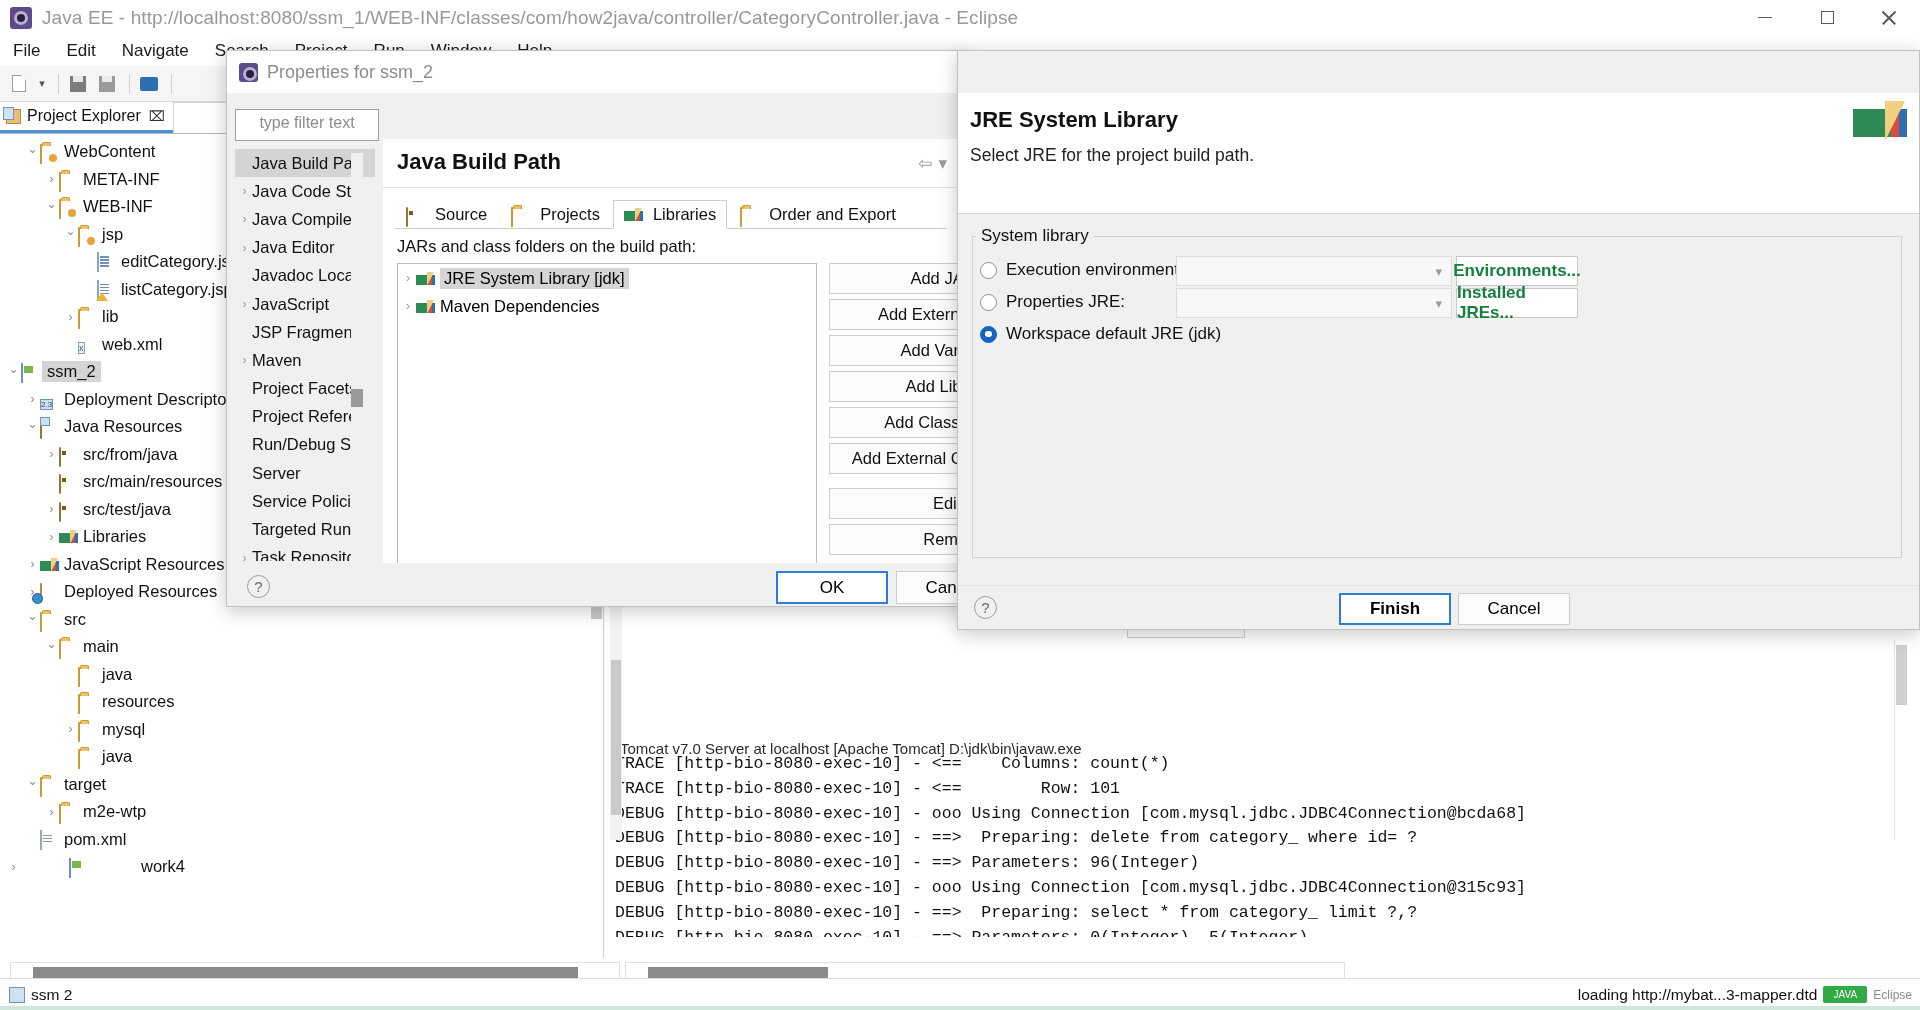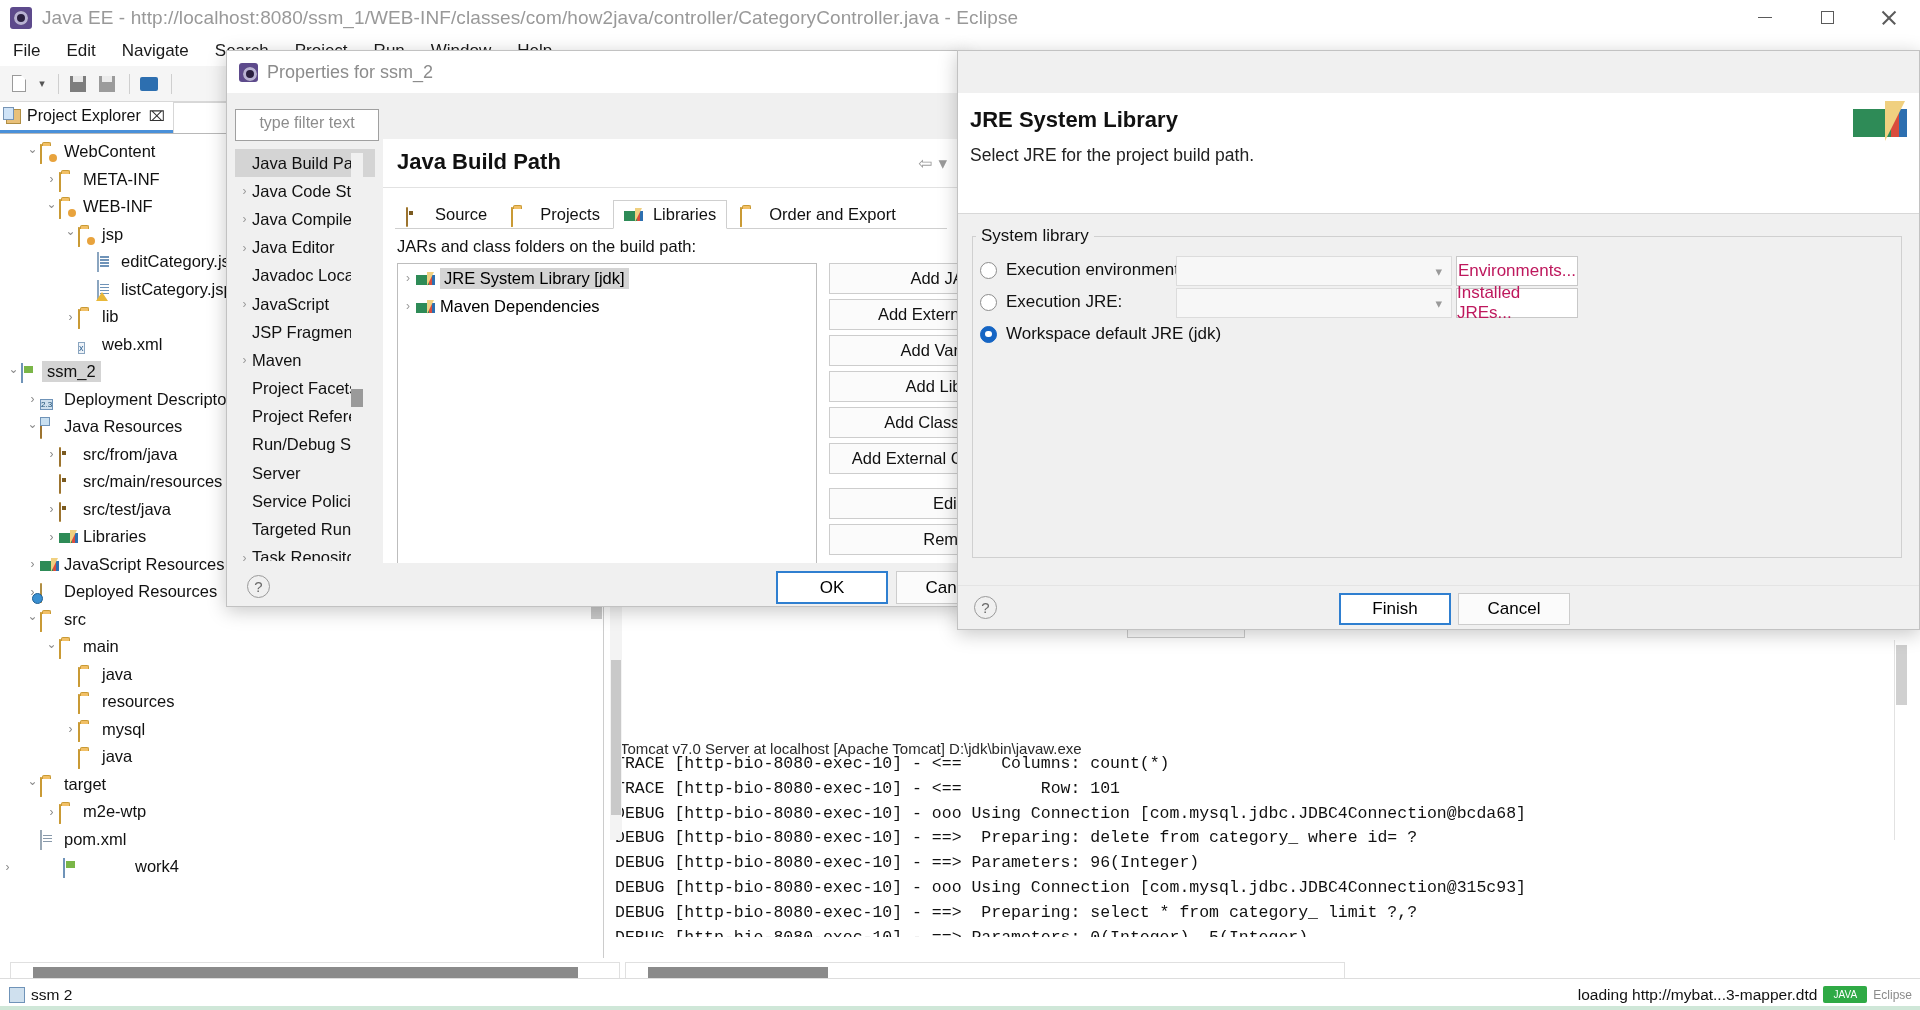--- a/index.html
+++ b/index.html
@@ -274,26 +274,26 @@
   .radio.on{ border:1.6px solid #1565c4; background:#1565c4; position:relative;}
   .radio.on::after{ content:""; position:absolute; left:4.2px; top:4.2px;
                     width:6.5px; height:6.5px; border-radius:50%; background:#fff;}
   .rrow{ position:absolute; display:flex; align-items:center; gap:9px;
          font-size:17px; color:#111;}
   .combo{ position:absolute; height:30px; background:#f7f7f7;
           border:1px solid #dcdcdc; display:flex; align-items:center;
           justify-content:flex-end; padding-right:9px; color:#9a9a9a; font-size:13px;}
   .sbtn{ position:absolute; height:30px; background:#fff; border:1px solid #c8c8c8;
          font-size:17px; display:flex; align-items:center; justify-content:center;
-         color:#be185d;}
+         color:#15803d;font-weight:bold;}
   .el-footer{ position:absolute; left:0; top:534px; width:961px; height:44px;
               background:#f0f0f0; border-top:1px solid #e4e4e4;}
   .finish-btn{ position:absolute; left:381px; top:7px; width:112px; height:32px;
                background:#fff; border:2px solid #2f7fd0; font-size:17px;
-               display:flex; align-items:center; justify-content:center;}
+               display:flex; align-items:center; justify-content:center;font-weight:bold;}
   .elcancel-btn{ position:absolute; left:500px; top:7px; width:112px; height:32px;
                  background:#fbfbfb; border:1px solid #cdcdcd; font-size:17px;
                  display:flex; align-items:center; justify-content:center;}
   .books-banner{ width:52px; height:40px; position:relative;}
   .books-banner::before{ content:""; position:absolute; left:0; top:8px;
     width:38px; height:28px; background:#2e8b57;
     box-shadow: 8px 0 0 #d94c3d, 16px 0 0 #2d6fb0;}
   .books-banner::after{ content:""; position:absolute; left:32px; top:0;
     width:0;height:0;border-left:20px solid #f0d080;border-bottom:40px solid transparent;}
 </style>
@@ -484,21 +484,21 @@
         <div class="trow" style="padding-left: 44px;">
           <span class="arrow closed"></span>
           <span class="ticon"><span class="f-open"></span></span>
           <span class="tlabel">m2e-wtp</span>
         </div>
         <div class="trow" style="padding-left: 25px;">
           <span class="arrow "></span>
           <span class="ticon"><span class="f-pom"></span></span>
           <span class="tlabel">pom.xml</span>
         </div>
-        <div class="trow" style=" gap: 48px;">
+        <div class="trow" style="padding-left: 6px; gap: 48px;">
           <span class="arrow closed"></span>
           <span class="ticon"><span class="f-proj"></span></span>
           <span class="tlabel">work4</span>
         </div>
       </div>
     <div class="pexp-vscroll">
       <div class="pexp-vthumb"></div>
     </div>
   </div>
 
@@ -694,21 +694,21 @@
         <span>Execution environment:</span>
       </div>
       <div class="combo" style="left:218px; top:42px; width:276px;">
         <span style="margin-right:auto;margin-left:6px;color:#111;"></span>
         <span>▾</span>
       </div>
       <div class="sbtn" style="left:498px; top:42px; width:122px;">Environments...</div>
 
       <div class="rrow" style="left:22px; top:78px;">
         <span class="radio"></span>
-        <span>Execution JRE:</span>
+        <span>Properties JRE:</span>
       </div>
       <div class="combo" style="left:218px; top:74px; width:276px;">
         <span style="margin-right:auto;margin-left:6px;color:#111;"></span>
         <span>▾</span>
       </div>
       <div class="sbtn" style="left:498px; top:74px; width:122px;">Installed JREs...</div>
 
       <div class="rrow" style="left:22px; top:110px;">
         <span class="radio on"></span>
         <span>Workspace default JRE (jdk)</span>

